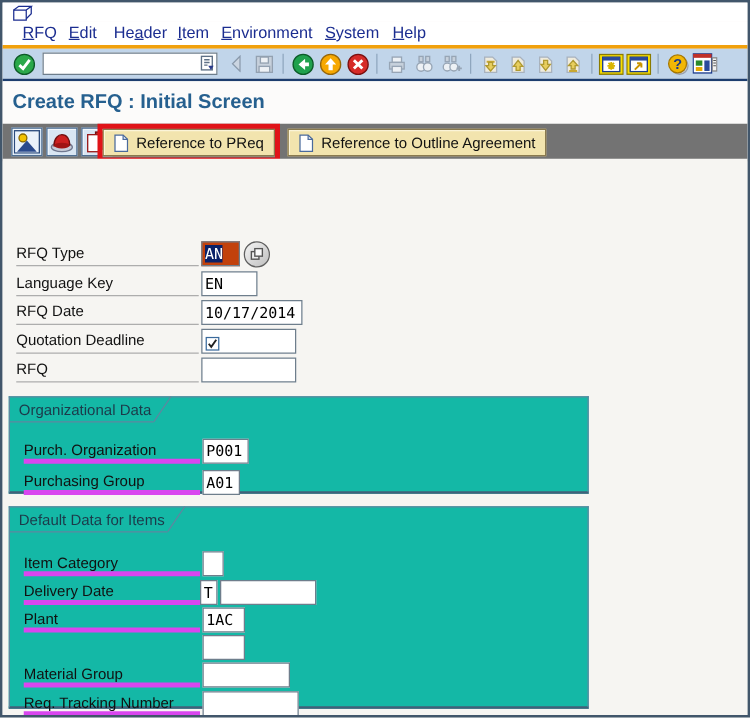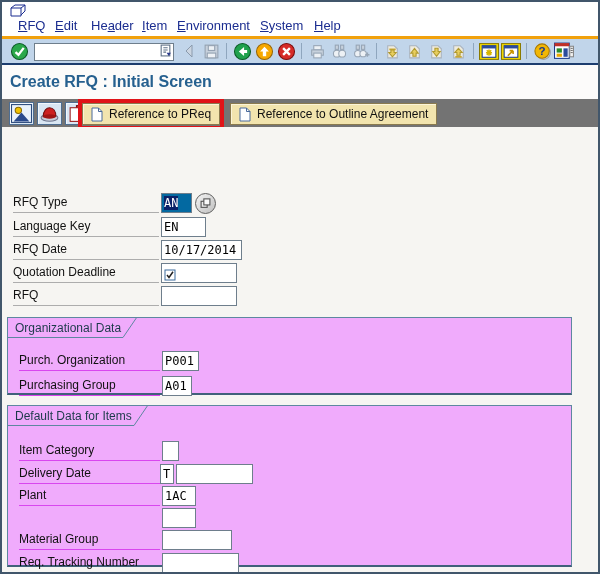--- a/index.html
+++ b/index.html
@@ -34,30 +34,30 @@
   .app-toolbar { position:absolute; left:0; top:97px; width:100%; height:30px; background:#737373; }
   .small-btn { position:absolute; top:3px; width:25px; height:23px; background:#D9E6F3; border:1px solid #4E6E92; box-shadow:inset 1px 1px 0 #F2F7FC; display:flex; align-items:center; justify-content:center; }
   .ref-btn { position:absolute; top:4px; height:22px; background:#F2E4AE; border:1px solid #8A7A4E; box-shadow:inset 1px 1px 0 #FBF4D8; display:flex; align-items:center; gap:6px; padding:0 8px; font-family:"Liberation Sans",sans-serif; font-size:12px; color:#111; white-space:nowrap; }
   .red-box { position:absolute; left:76px; top:0px; width:146px; height:31px; border:4px solid #E01318; pointer-events:none; }
 
   
   .content { position:absolute; left:0; top:125px; width:596px; height:445px; background:#F6F5F2; }
   .row { position:absolute; left:4px; width:100%; height:22px;margin-top:12px; }
   .rlabel { position:absolute; left:7px; top:2px; width:146px; height:18px; font-size:12px; color:#111; border-bottom:1px solid #ADADAD; }
   .fld { position:absolute; left:155px; top:0; height:20px; border:1px solid #6E7E8C; background:#fff; font-family:"DejaVu Sans Mono","Liberation Mono",monospace; font-size:12px; line-height:18px; padding:0 2px; color:#000; white-space:nowrap; overflow:hidden; }
-  .fld.focused { background:#0369a1; }
+  .fld.focused { background:#c2410c; }
   .sel { background:#0A2168; color:#fff; }
   .mc-btn { position:absolute; left:189px; top:0px; width:21px; height:21px; border-radius:50%; background:linear-gradient(135deg,#F4F4F4,#BFBFBF); border:1px solid #5F5F5F; display:flex; align-items:center; justify-content:center; }
   .req-check { display:inline-block; vertical-align:middle; margin:2px 2px 0 0; }
 
   
-  .panel { position:absolute; left:5px; width:565px; background:#f0abfc; border:1px solid #5E87A0; border-bottom:2px solid #41607A; }
+  .panel { position:absolute; left:5px; width:464px; background:#14b8a6; border:1px solid #5E87A0; border-bottom:2px solid #41607A; }
   .tab { position:absolute; left:0; top:0; height:20px; line-height:20px; font-size:12px; color:#1C3A4A; padding:0 2px 0 7px; border-bottom:1px solid #5E87A0; white-space:nowrap; }
   .tab svg { position:absolute; right:-14px; bottom:-1px; }
-  .panel .rlabel { width:141px; border-bottom:1px solid #d946ef; }
+  .panel .rlabel { width:141px; border-bottom:4px solid #d946ef; }
   .panel .fld { left:150px; }
   .fld.f2 { left:164px; }
   .fld.tfld { left:148px; }
 </style>
 </head>
 <body>
 
 <div id="app">
 
   <div class="titlebar">

